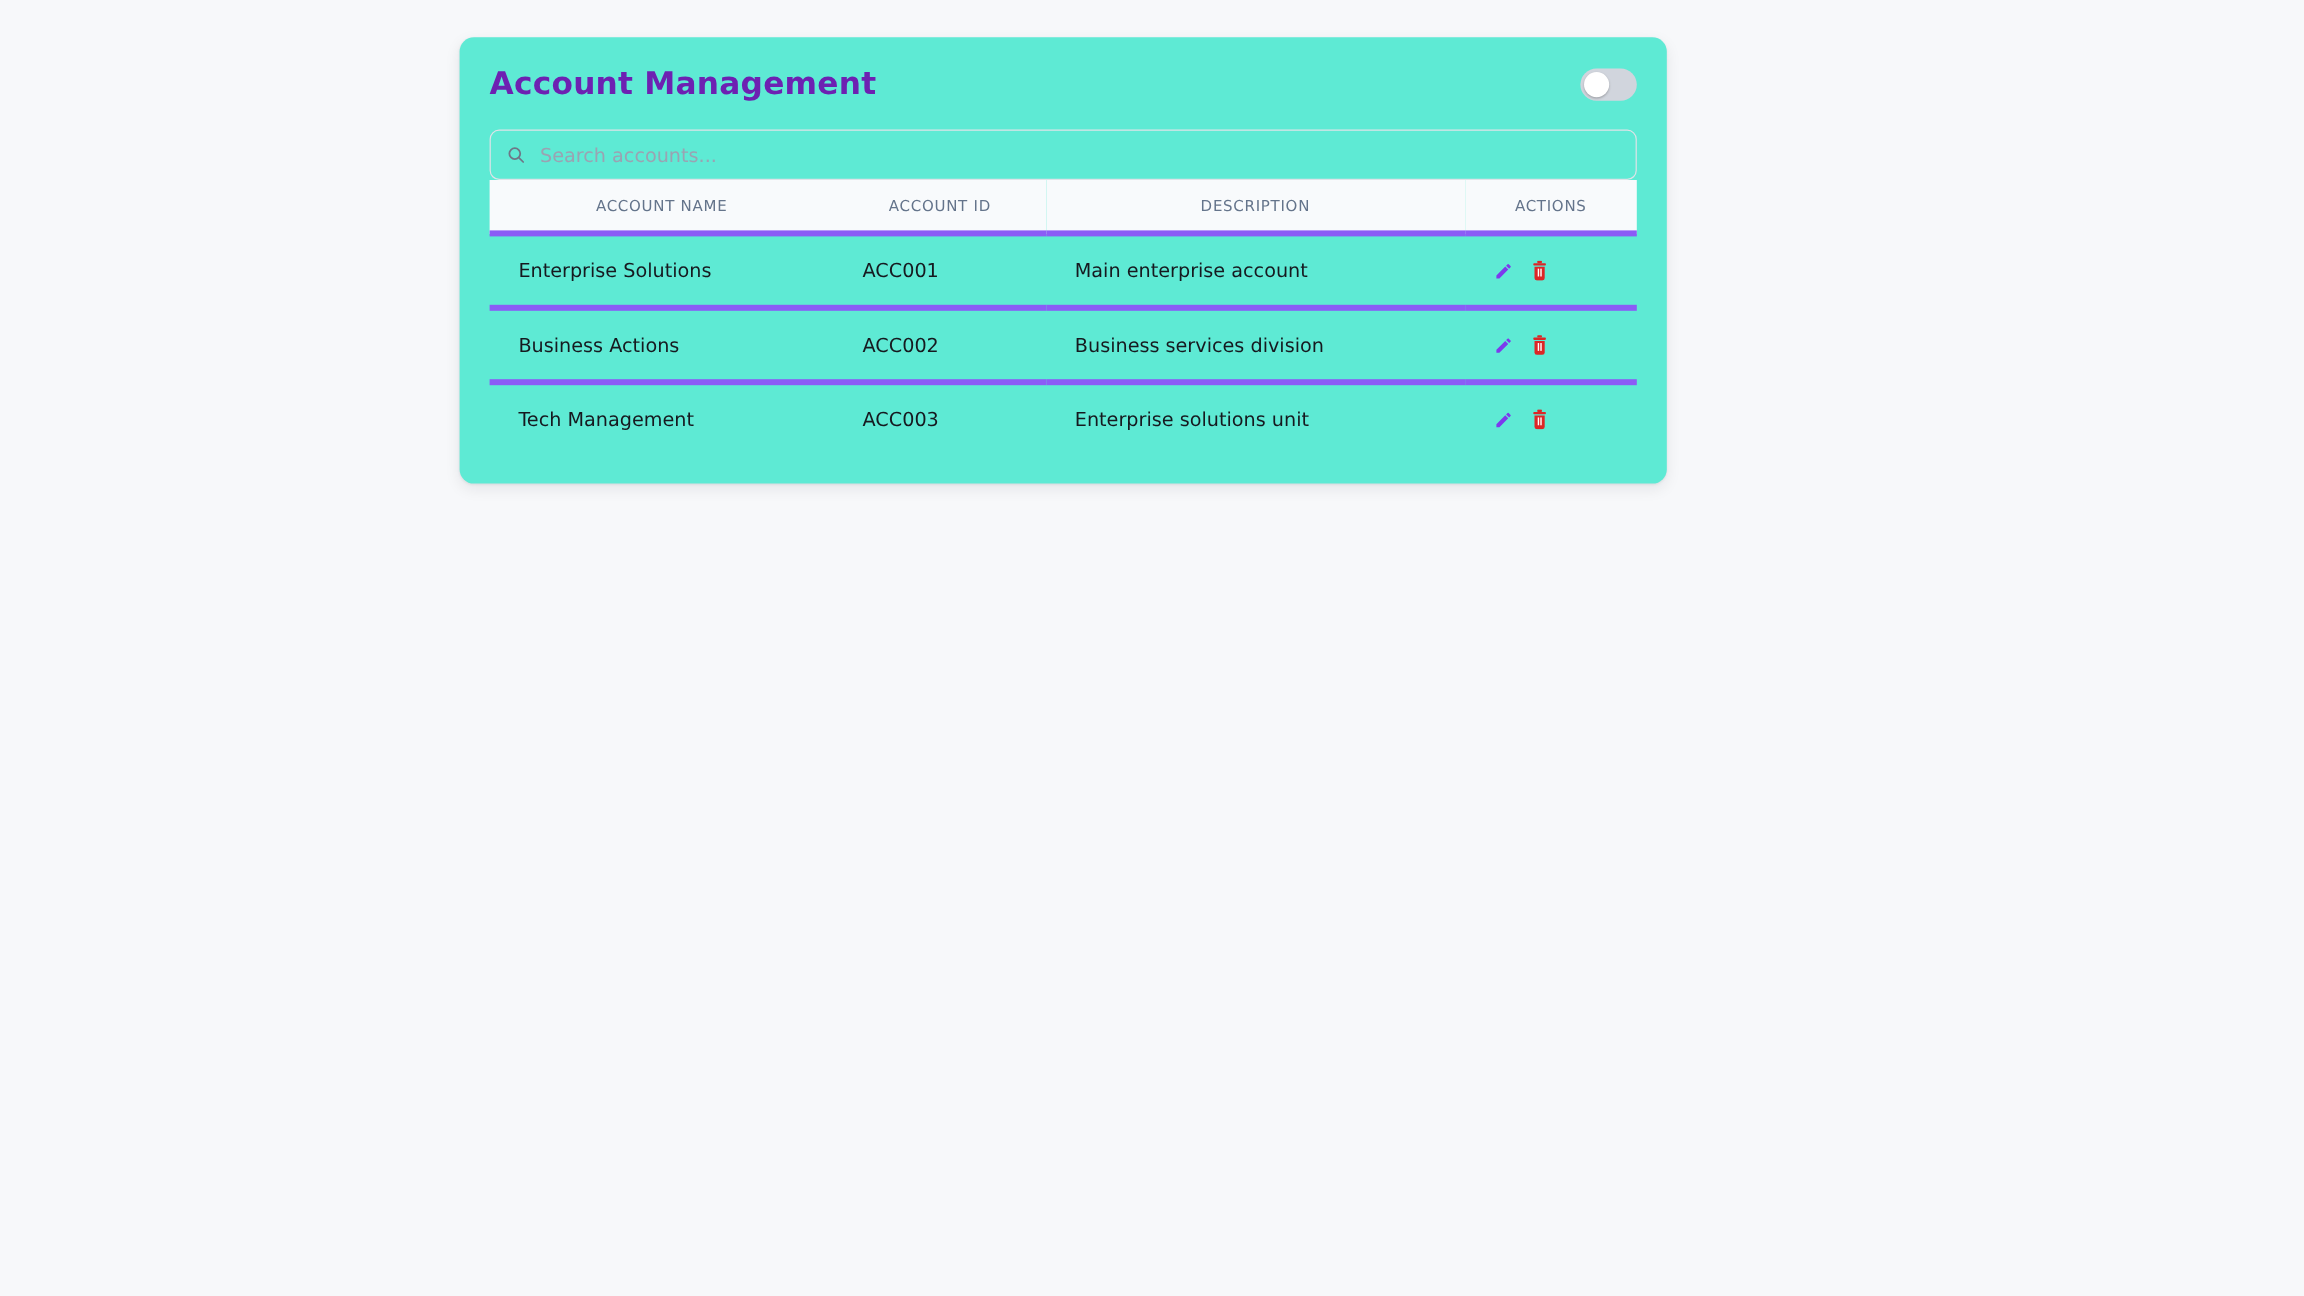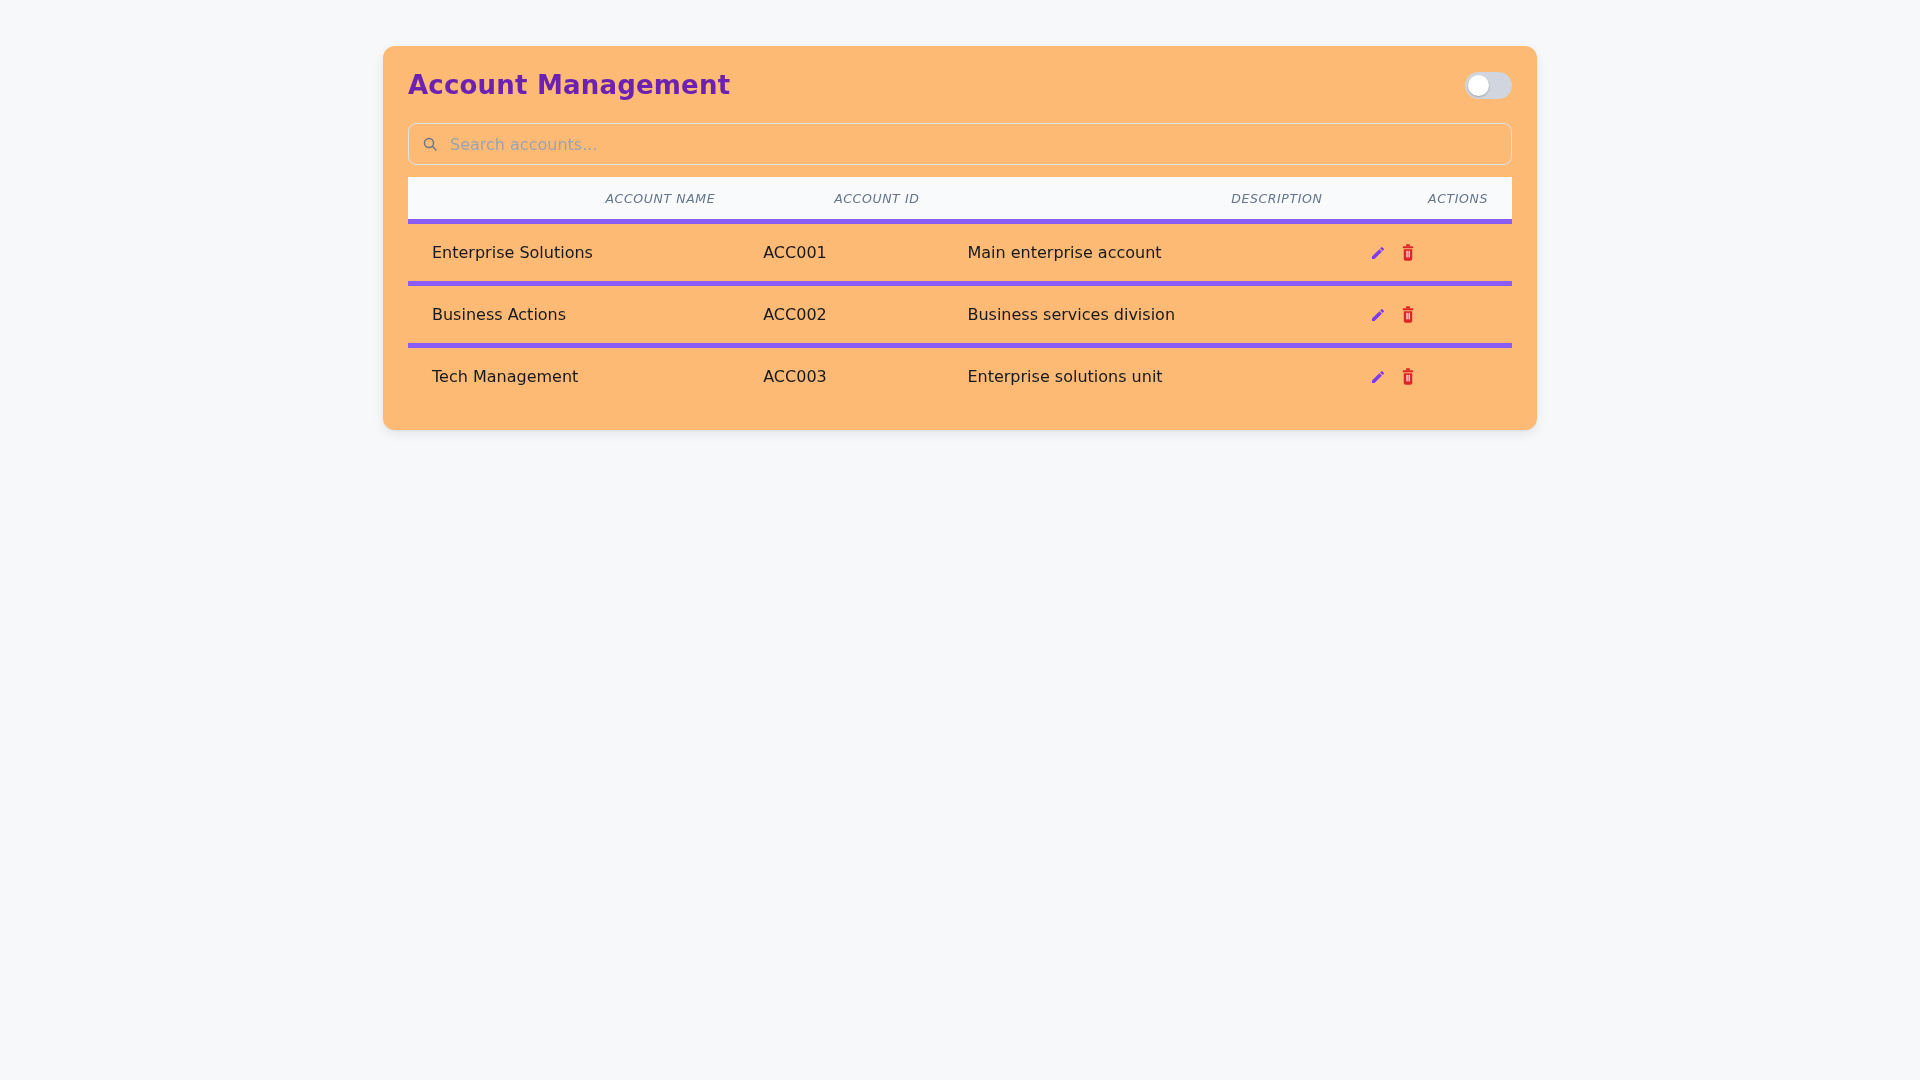--- a/index.html
+++ b/index.html
@@ -7,23 +7,23 @@
     margin: 0;
     padding: 0;
     width: 1920px;
     height: 1080px;
     background: #f7f8fa;
     font-family: "DejaVu Sans", "Liberation Sans", sans-serif;
   }
   .card {
     position: absolute;
     left: 383px;
-    top: 46px;
-    width: 1154px;
-    background: #fdba74;
+    top: 31px;
+    width: 1006px;
+    background: #5eead4;
     border-radius: 12px;
     box-shadow: 0 1px 2px rgba(16,24,40,.06), 0 4px 12px rgba(16,24,40,.08);
     padding: 24px 25px 25px 25px;
   }
   .card-header {
     display: flex;
     justify-content: space-between;
     align-items: center;
     margin-bottom: 23px;
   }
@@ -53,21 +53,20 @@
     background: #ffffff;
     box-shadow: 0 1px 2px rgba(0,0,0,.25);
   }
   .search-box {
     display: flex;
     align-items: center;
     height: 42px;
     border: 1px solid #dfe3e8;
     border-radius: 8px;
     padding: 4px 13px;
-    margin-bottom: 12px;
   }
   .search-box svg { flex: 0 0 auto; display: block; }
   .search-input {
     border: none;
     outline: none;
     background: transparent;
     flex: 1 1 auto;
     margin-left: 10px;
     font-size: 16px;
     color: #111827;
@@ -78,29 +77,28 @@
     width: 100%;
     border-collapse: collapse;
     table-layout: fixed;
   }
   table.accounts col.c-name { width: 30%; }
   table.accounts col.c-id   { width: 18.5%; }
   table.accounts col.c-desc { width: 36.5%; }
   table.accounts col.c-act  { width: 15%; }
   table.accounts thead th {
     background: #f8fafc;
-    text-align: right;
+    text-align: center;
     font-size: 12.5px;
     font-weight: normal;
     color: #64748b;
     text-transform: uppercase;
     letter-spacing: 0.6px;
     padding: 14px 24px 13px 24px;
     white-space: nowrap;
-    font-style: italic;
   }
   table.accounts tbody td {
     padding: 19px 24px;
     font-size: 16px;
     color: #16191f;
     border-top: 5px solid #8b5cf6;
     white-space: nowrap;
     overflow: hidden;
   }
   .actions-cell { display: flex; align-items: center; gap: 14px; }

